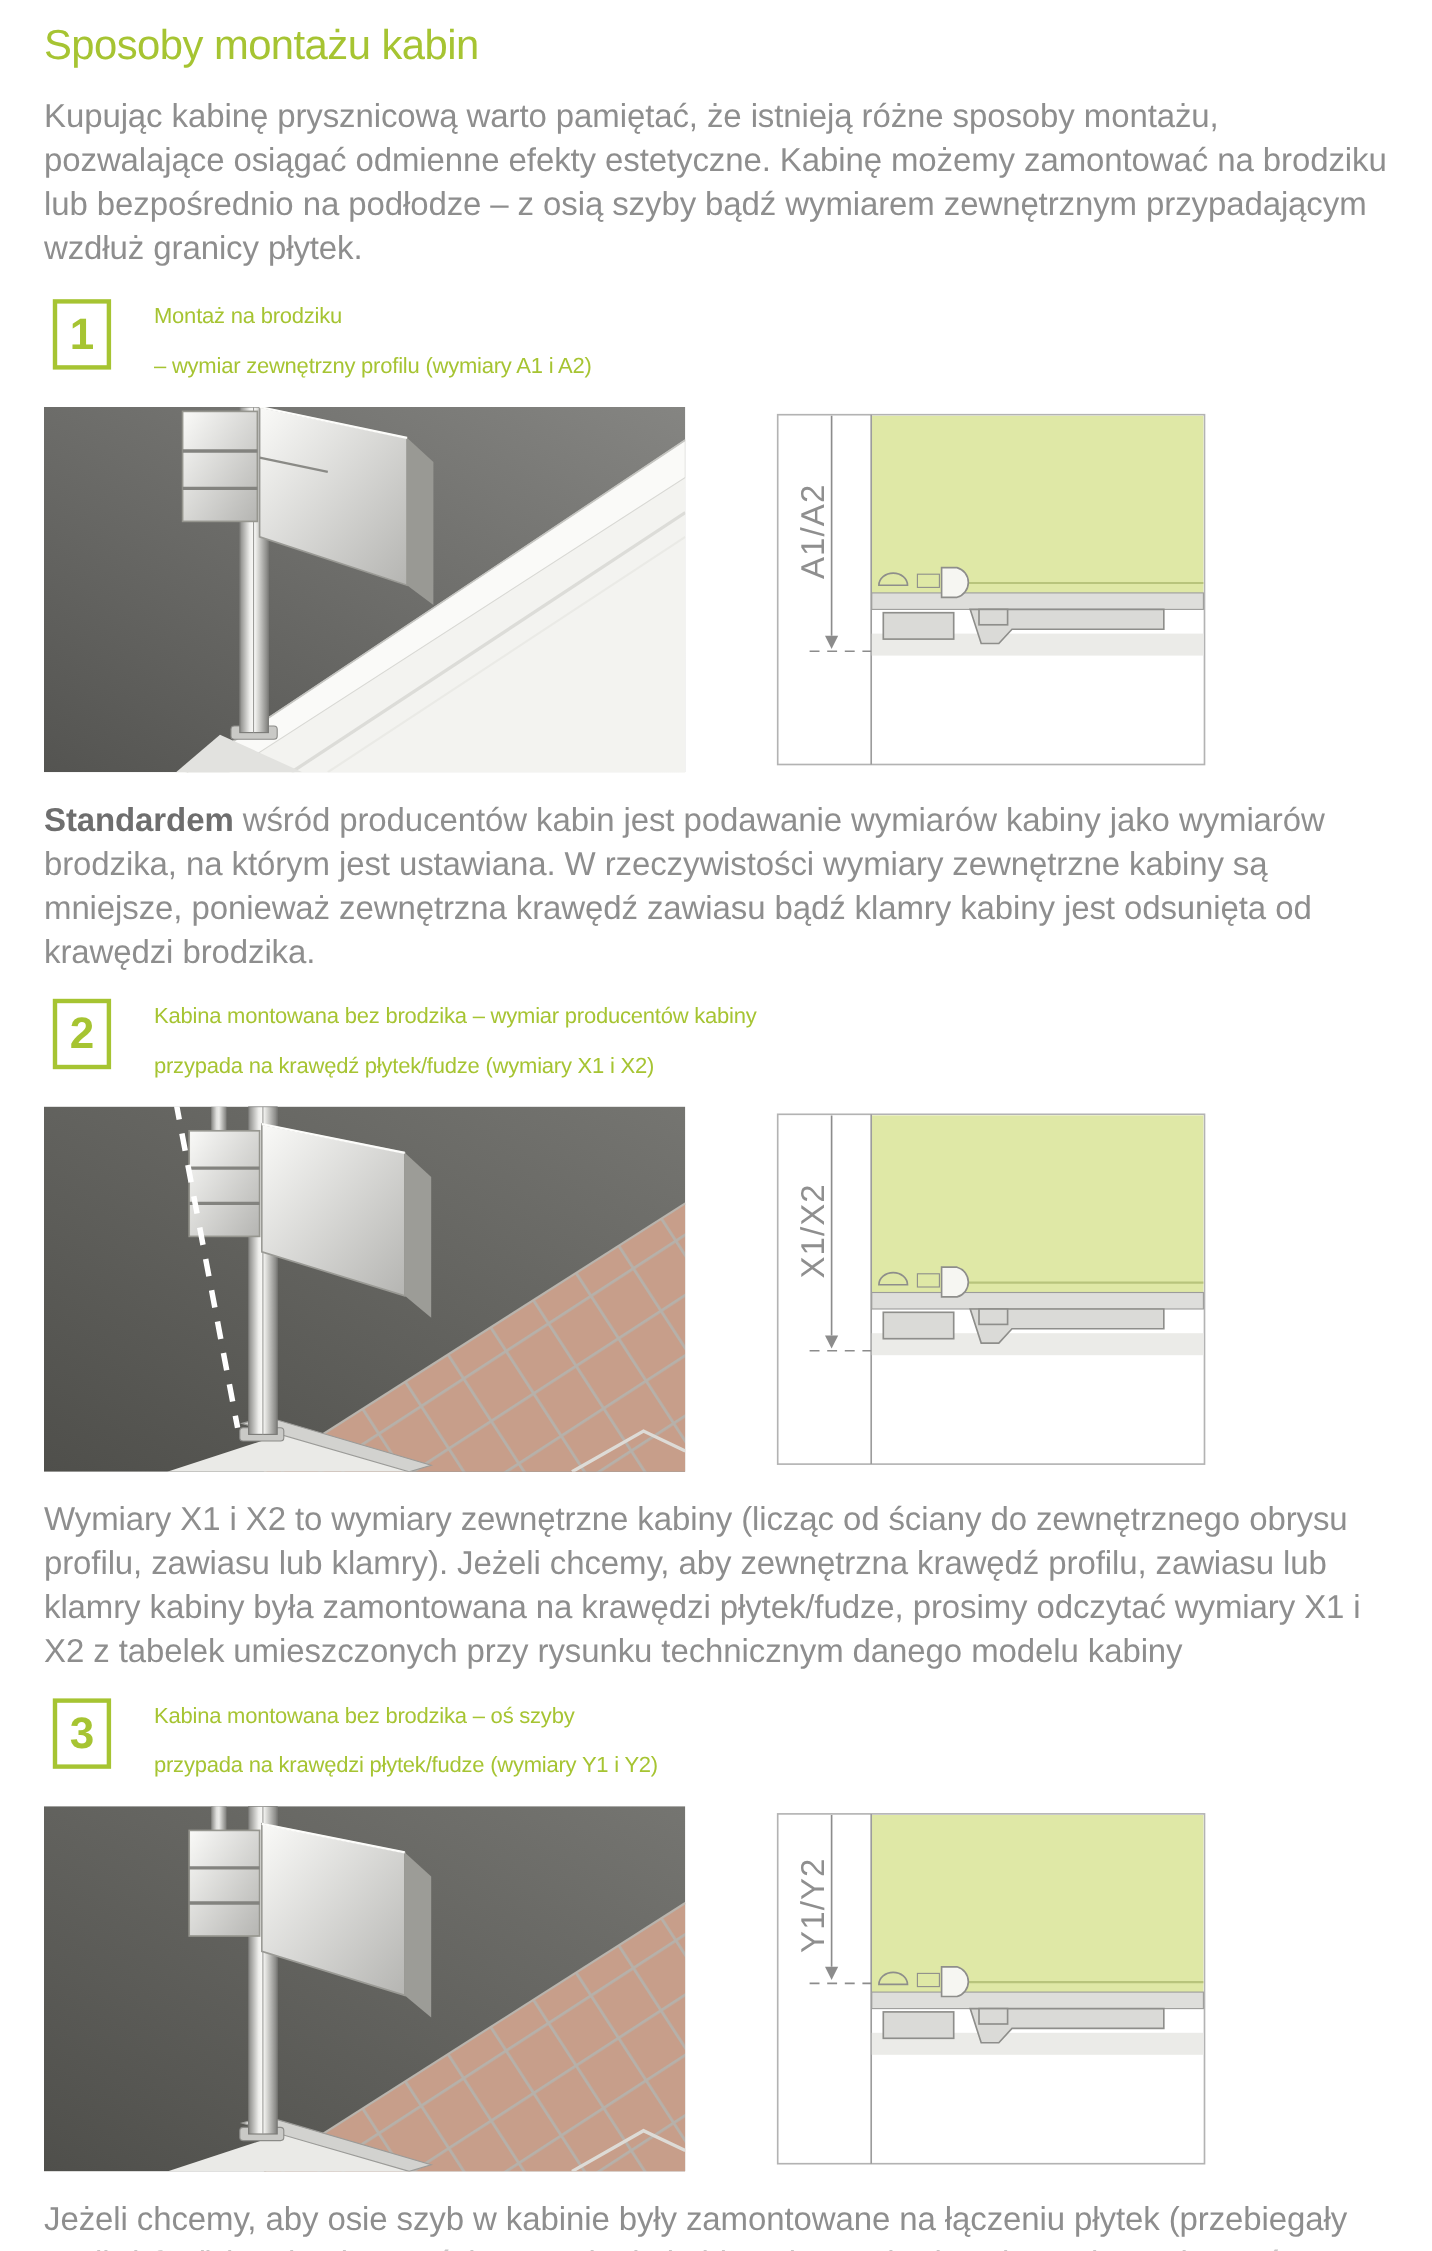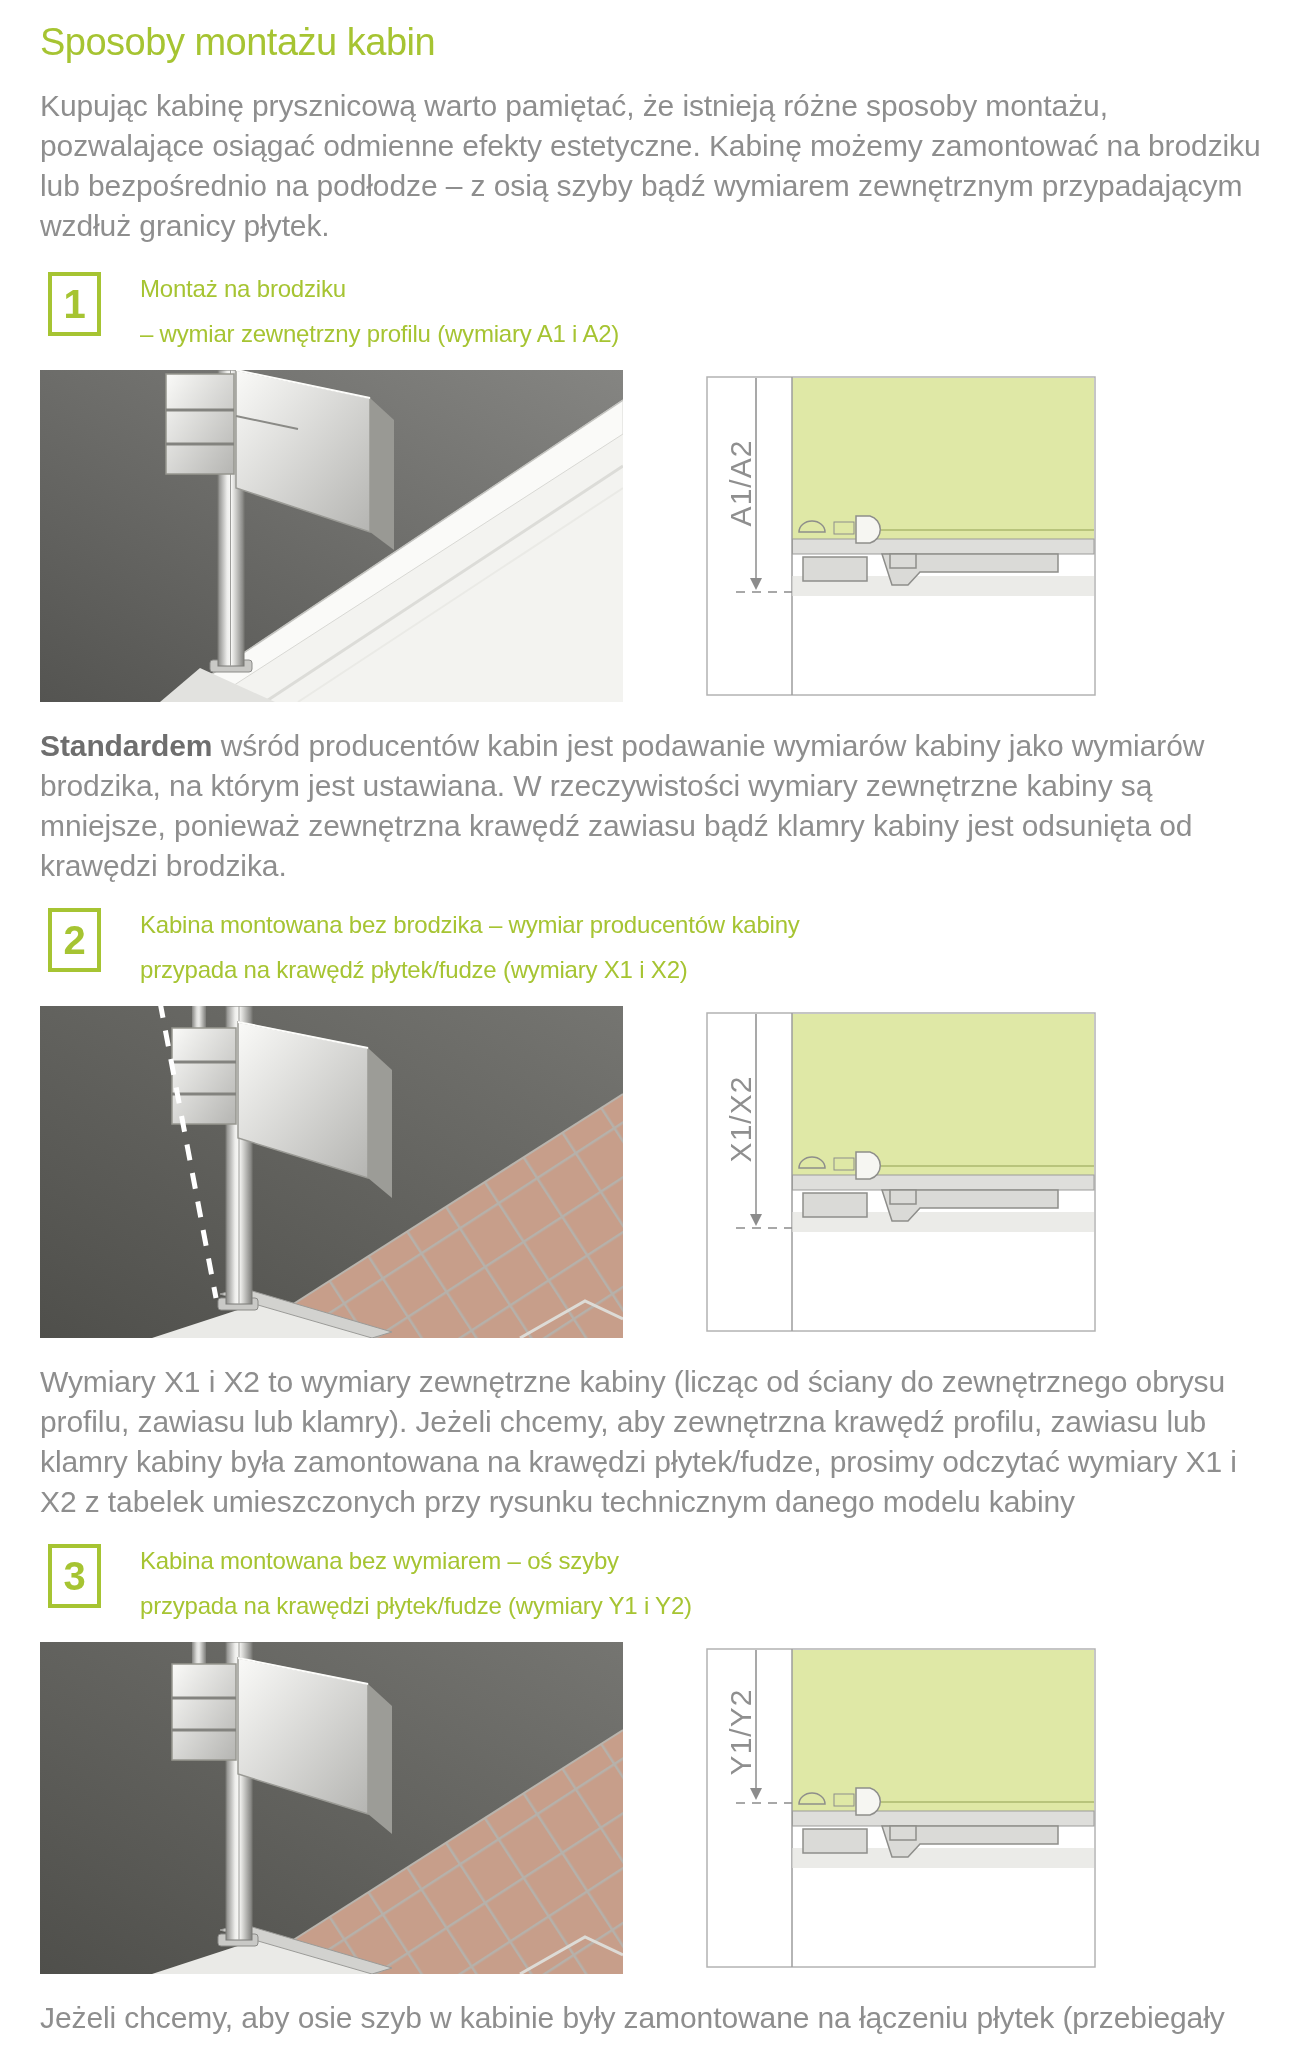--- a/index.html
+++ b/index.html
@@ -27,21 +27,21 @@
   p.desc{margin-bottom:16px;}
   p.desc b{color:var(--bold_gray);font-weight:700;}
   .sec-head{display:flex;align-items:flex-start;margin:0 0 14px 0;}
   .num-box{
     width:53px;height:64px;border:4px solid var(--accent_green);
     display:flex;align-items:center;justify-content:center;
     margin:6px 0 0 8px;flex:0 0 auto;
   }
   .num-box span{font-size:40px;font-weight:700;color:var(--accent_green);}
   .sec-title{
-    margin-left:39px;font-size:24px;line-height:45px;font-weight:400;
+    margin-left:39px;font-size:20px;line-height:45px;font-weight:400;
     color:var(--accent_green);letter-spacing:-0.2px;
   }
   .sec-title span{display:block;}
   .figures{display:flex;margin:0 0 24px 0;}
   .photo{width:583px;height:332px;flex:0 0 auto;display:block;}
   .diagram{width:410px;height:332px;flex:0 0 auto;display:block;margin-left:73px;}
   .defs-holder{position:absolute;width:0;height:0;overflow:hidden;}
   .diagram text{
     font-family:"Liberation Sans", sans-serif;font-size:30px;fill:#8f8f8f;letter-spacing:1px;
   }
@@ -196,21 +196,21 @@
 
     <p class="desc"><b></b><span>Wymiary X1 i X2 to wymiary zewnętrzne kabiny (licząc od ściany do zewnętrznego obrysu profilu, zawiasu lub klamry). Jeżeli chcemy, aby zewnętrzna krawędź profilu, zawiasu lub klamry kabiny była zamontowana na krawędzi płytek/fudze, prosimy odczytać wymiary X1 i X2 z tabelek umieszczonych przy rysunku technicznym danego modelu kabiny</span></p>
   </section>
 
   <section>
     <div class="sec-head">
       <div class="num-box">
         <span>3</span>
       </div>
       <h2 class="sec-title">
-        <span>Kabina montowana bez wymiarem – oś szyby</span>
+        <span>Kabina montowana bez brodzika – oś szyby</span>
         <span>przypada na krawędzi płytek/fudze (wymiary Y1 i Y2)</span>
       </h2>
     </div>
 
     <div class="figures">
 
       <svg class="photo" viewBox="0 0 583 332">
         <rect width="583" height="332" fill="url(#wallB)"></rect>
         <polygon points="200,332 583,88 583,332" fill="url(#tiles)"></polygon>
         <line x1="200" y1="332" x2="583" y2="88" stroke="#b9b4ad" stroke-width="2"></line>

